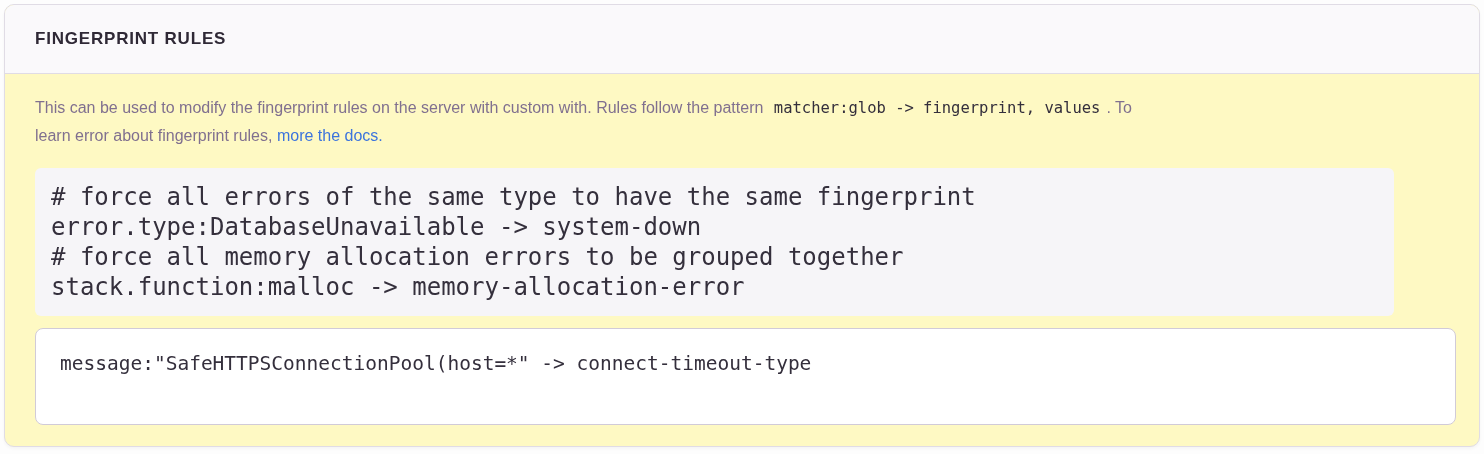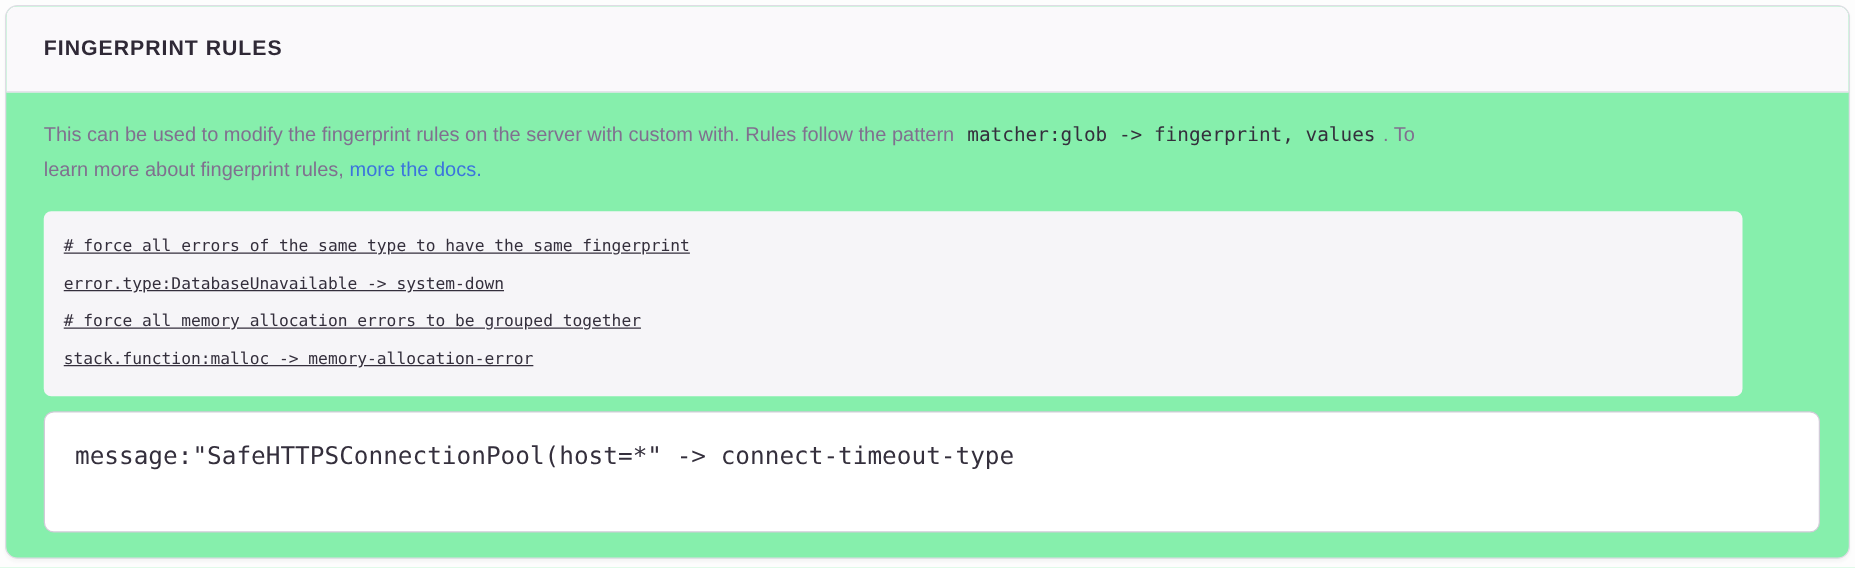--- a/index.html
+++ b/index.html
@@ -16,21 +16,21 @@
   html, body {
     width: 1484px; height: 454px;
     background: #fdfdfd;
     font-family: "Liberation Sans", sans-serif;
     overflow: hidden;
   }
   .panel {
     position: absolute;
     left: 4px; top: 4px;
     width: 1476px; height: 443px;
-    background: #86efac;
+    background: #fef9c3;
     border: 1px solid var(--panel-border);
     border-radius: 10px;
     box-shadow: 0 2px 3px rgba(47, 41, 54, 0.04);
     overflow: hidden;
   }
   .panel-header {
     height: 69px;
     background: var(--header-bg);
     border-bottom: 1px solid var(--panel-border);
     display: flex;
@@ -63,26 +63,25 @@
     text-decoration: none;
     cursor: pointer;
   }
   .example {
     margin-top: 18px;
     margin-right: 57px;
     background: var(--pre-bg);
     border-radius: 6px;
     padding: 14px 16px;
     font-family: "DejaVu Sans Mono", "Liberation Mono", monospace;
-    font-size: 13px;
+    font-size: 24px;
     line-height: 30px;
     color: var(--code-text);
     white-space: pre;
     overflow: hidden;
-    text-decoration: underline;
   }
   .rules-input {
     display: block;
     margin-top: 12px;
     width: 1421px;
     height: 97px;
     background: #ffffff;
     border: 1px solid var(--input-border);
     border-radius: 8px;
     padding: 22px 24px;
@@ -100,21 +99,21 @@
 <body>
 
 <div class="panel">
   <div class="panel-header">
     <span class="panel-title">FINGERPRINT RULES</span>
   </div>
   <div class="panel-body">
     <p class="description">
       <span>This can be used to modify the fingerprint rules on the server with custom with. Rules follow the pattern</span>
       <code class="inline-code">matcher:glob -&gt; fingerprint, values</code><span>. To</span><br>
-      <span>learn more about fingerprint rules, </span><a href="#" class="docs-link">more the docs.</a>
+      <span>learn error about fingerprint rules, </span><a href="#" class="docs-link">more the docs.</a>
     </p>
 
     <pre class="example"># force all errors of the same type to have the same fingerprint
 error.type:DatabaseUnavailable -&gt; system-down
 # force all memory allocation errors to be grouped together
 stack.function:malloc -&gt; memory-allocation-error</pre>
 
     <textarea class="rules-input" spellcheck="false" style="">message:"SafeHTTPSConnectionPool(host=*" -&gt; connect-timeout-type</textarea>
   </div>
 </div>

